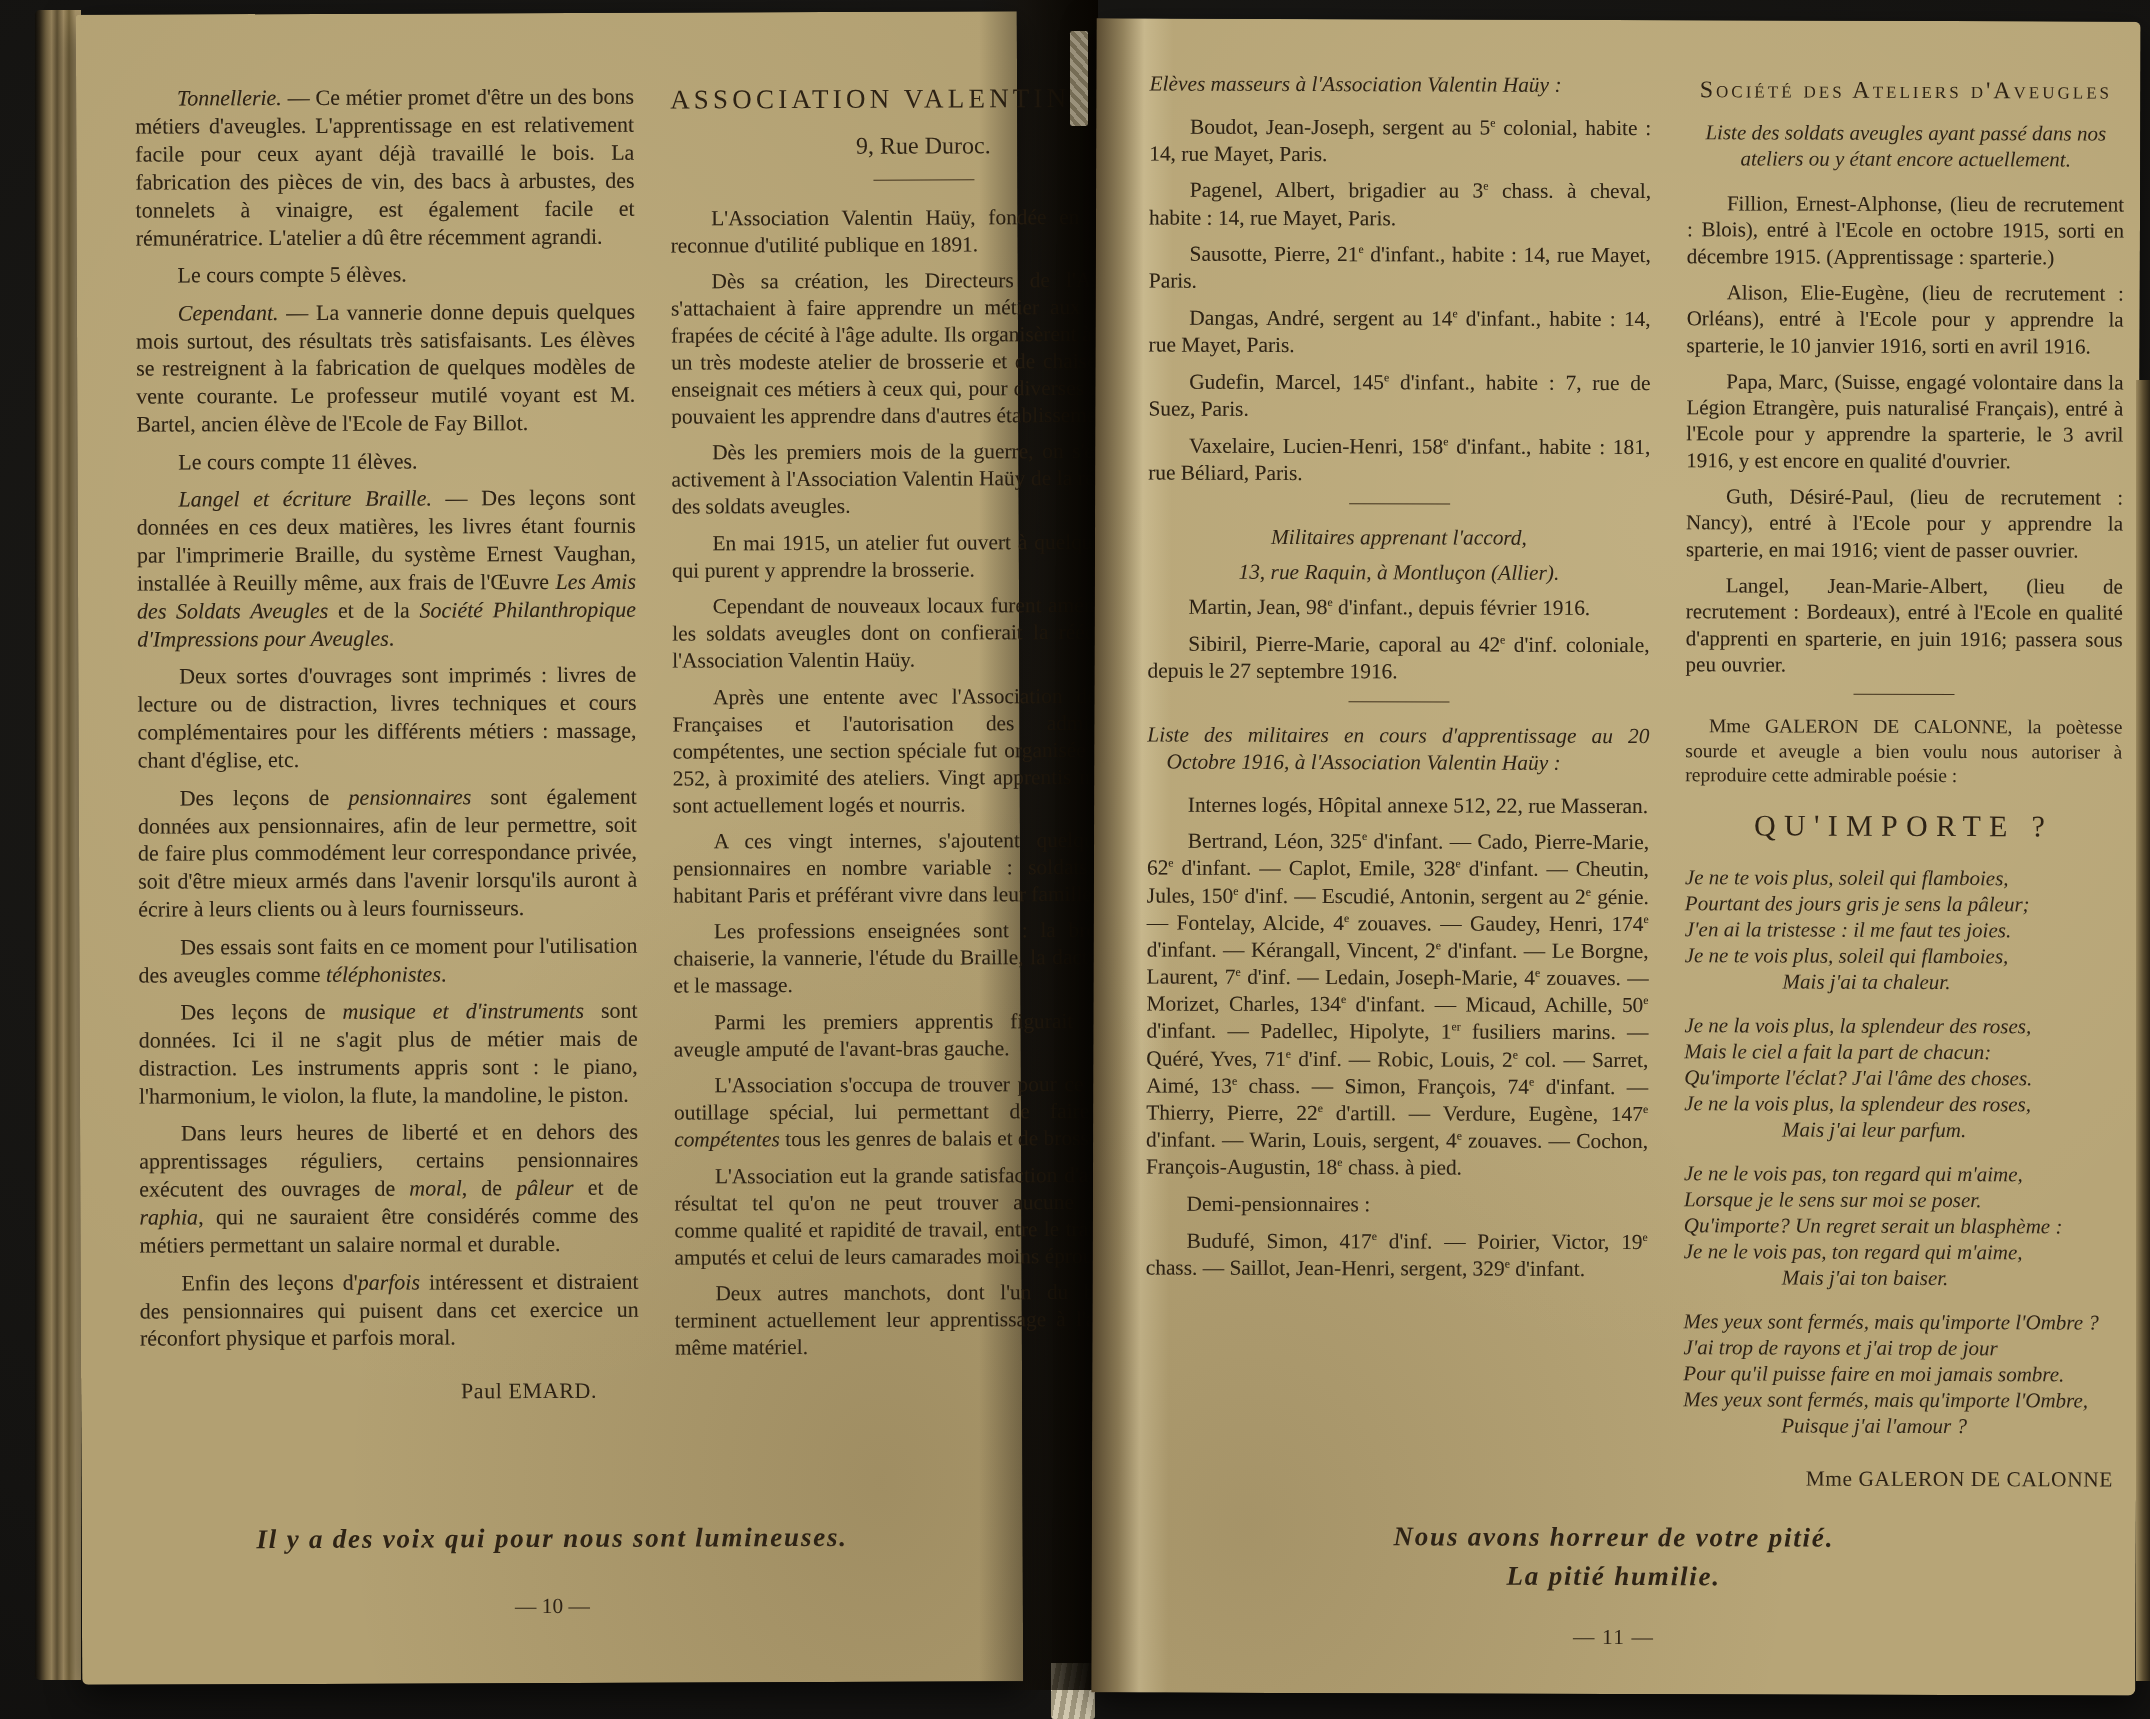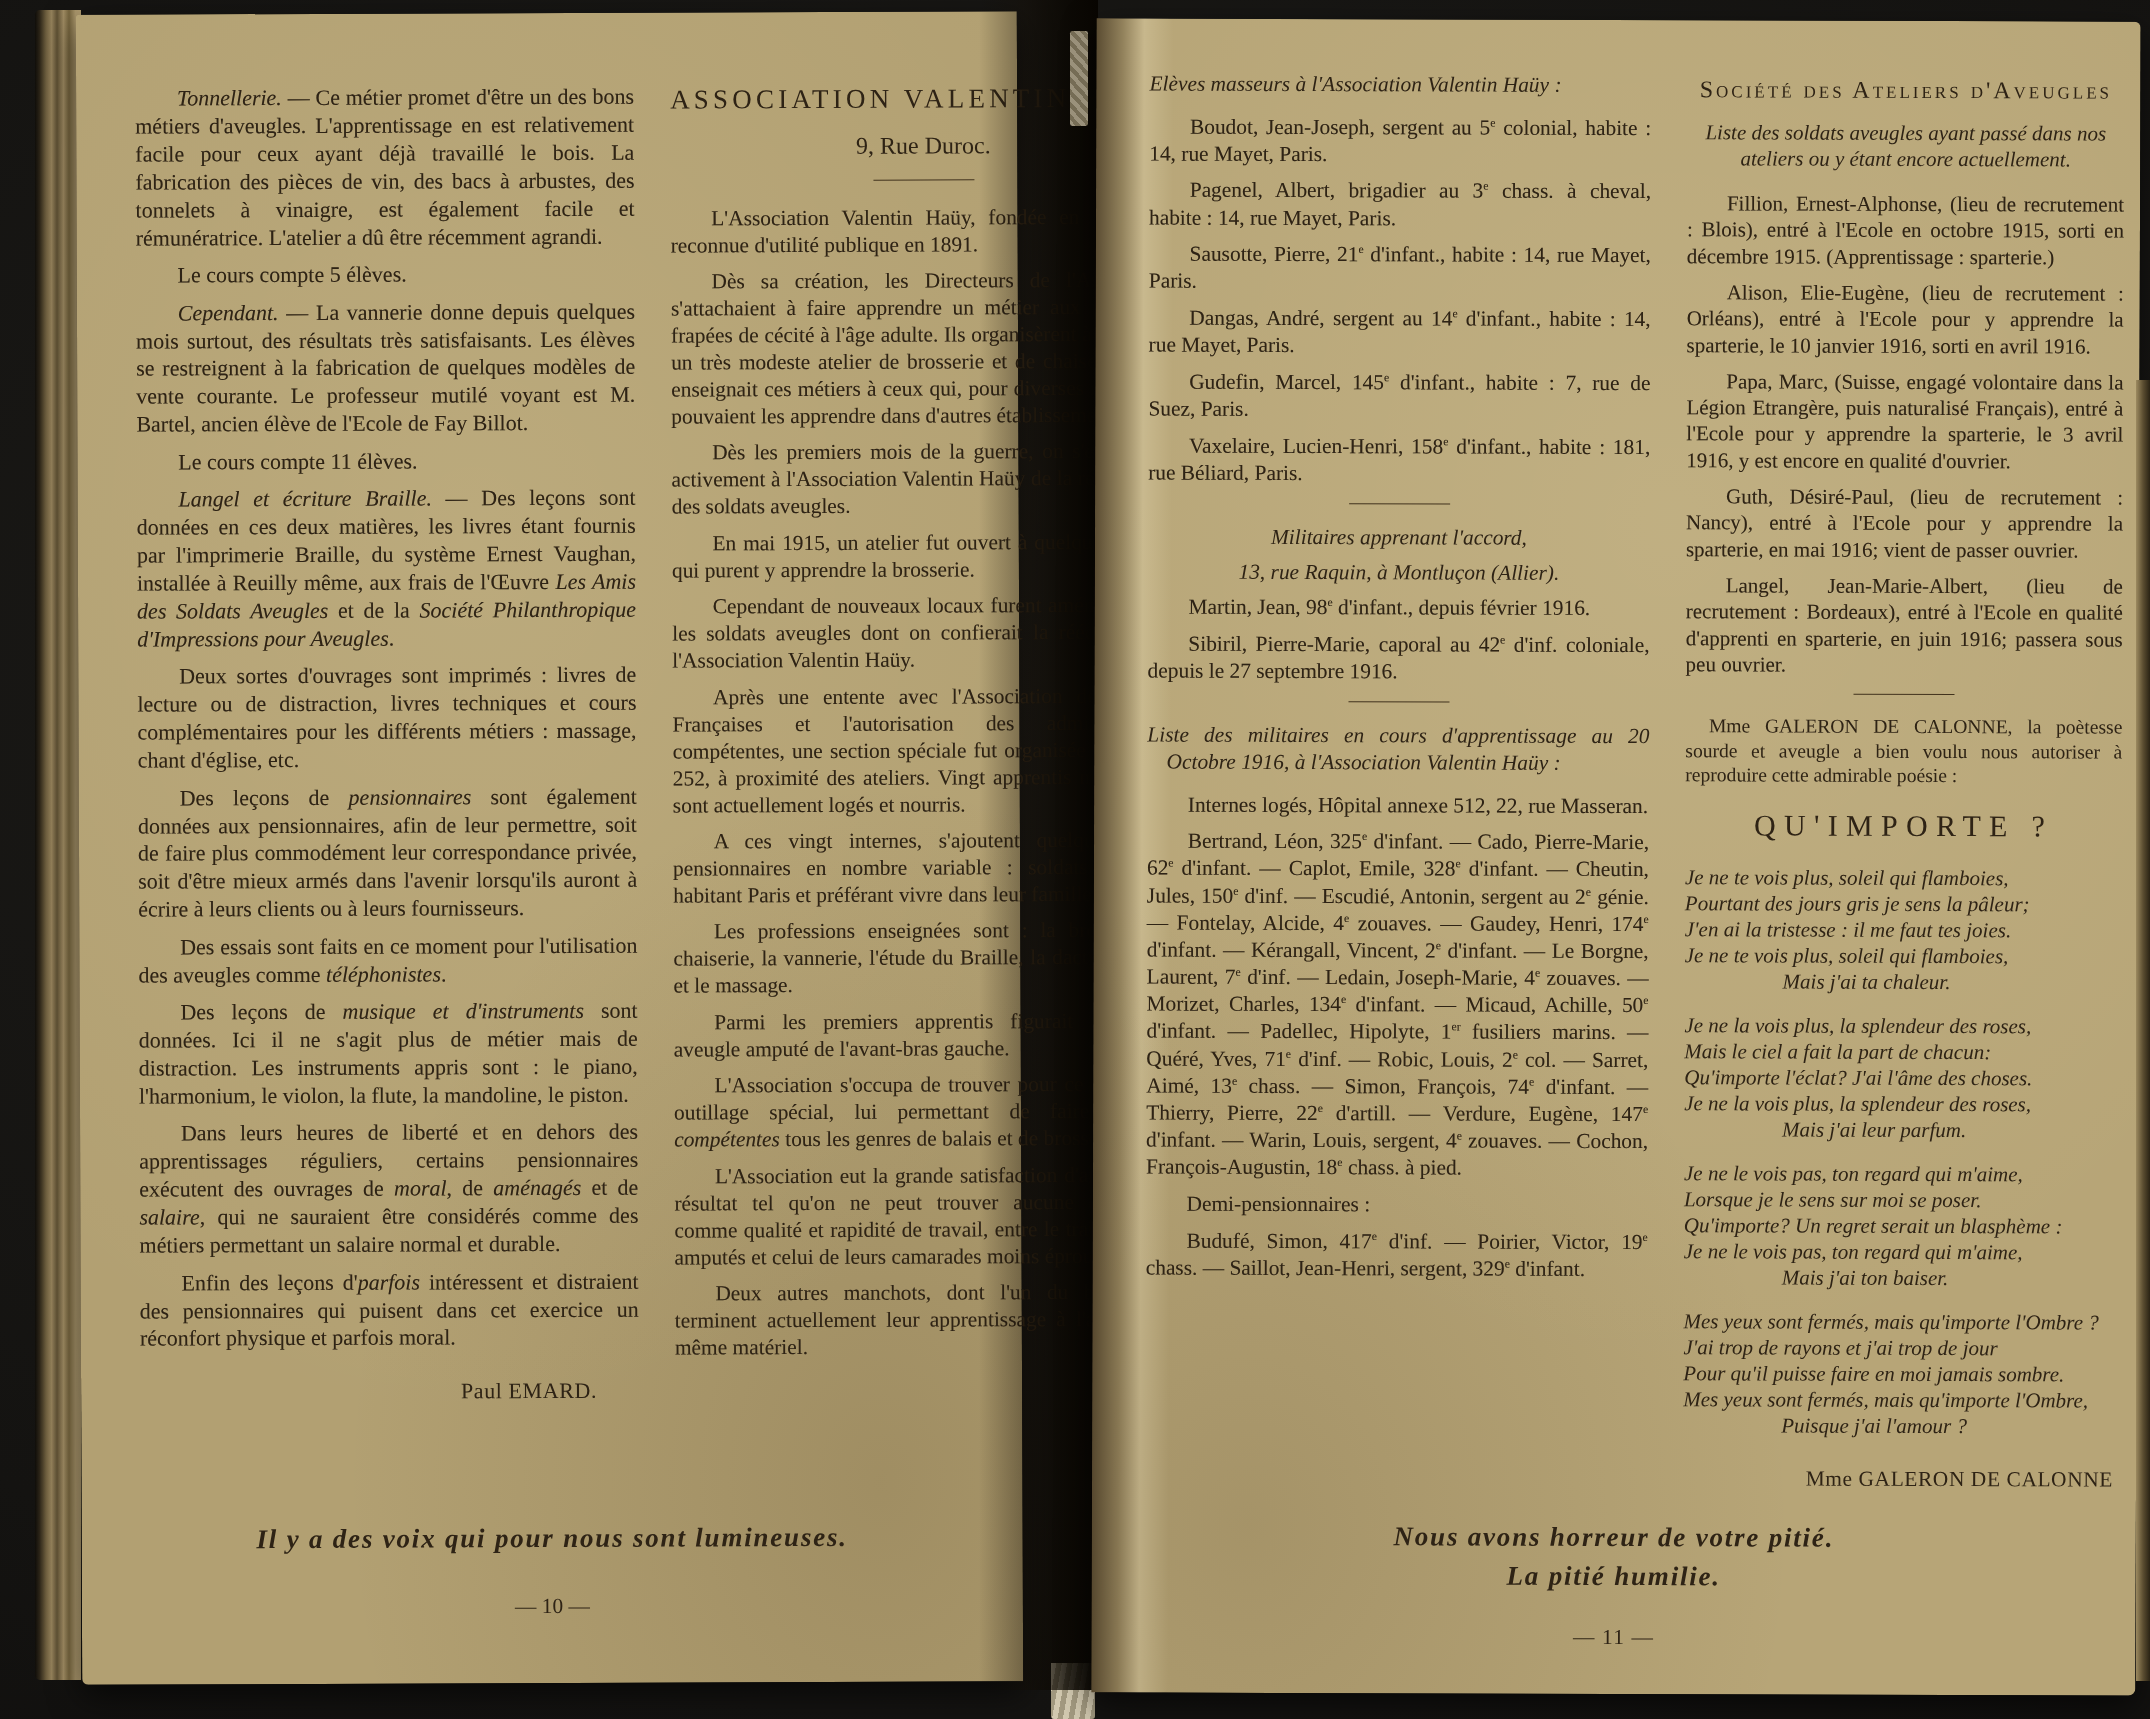--- a/index.html
+++ b/index.html
@@ -123,21 +123,21 @@
       <div class="col colL1">
         <p class="para"><em>Tonnellerie.</em> — Ce métier promet d'être un des bons métiers d'aveugles. L'apprentissage en est relativement facile pour ceux ayant déjà travaillé le bois. La fabrication des pièces de vin, des bacs à arbustes, des tonnelets à vinaigre, est également facile et rémunératrice. L'atelier a dû être récemment agrandi.</p>
         <p class="para">Le cours compte 5 élèves.</p>
         <p class="para"><em>Cependant.</em> — La vannerie donne depuis quelques mois surtout, des résultats très satisfaisants. Les élèves se restreignent à la fabrication de quelques modèles de vente courante. Le professeur mutilé voyant est M. Bartel, ancien élève de l'Ecole de Fay Billot.</p>
         <p class="para">Le cours compte 11 élèves.</p>
         <p class="para"><em>Langel et écriture Braille.</em> — Des leçons sont données en ces deux matières, les livres étant fournis par l'imprimerie Braille, du système Ernest Vaughan, installée à Reuilly même, aux frais de l'Œuvre <em>Les Amis des Soldats Aveugles</em> et de la <em>Société Philanthropique d'Impressions pour Aveugles</em>.</p>
         <p class="para">Deux sortes d'ouvrages sont imprimés : livres de lecture ou de distraction, livres techniques et cours complémentaires pour les différents métiers : massage, chant d'église, etc.</p>
         <p class="para">Des leçons de <em>pensionnaires</em> sont également données aux pensionnaires, afin de leur permettre, soit de faire plus commodément leur correspondance privée, soit d'être mieux armés dans l'avenir lorsqu'ils auront à écrire à leurs clients ou à leurs fournisseurs.</p>
         <p class="para">Des essais sont faits en ce moment pour l'utilisation des aveugles comme <em>téléphonistes</em>.</p>
         <p class="para">Des leçons de <em>musique et d'instruments</em> sont données. Ici il ne s'agit plus de métier mais de distraction. Les instruments appris sont : le piano, l'harmonium, le violon, la flute, la mandoline, le piston.</p>
-        <p class="para">Dans leurs heures de liberté et en dehors des apprentissages réguliers, certains pensionnaires exécutent des ouvrages de <em>moral</em>, de <em>aménagés</em> et de <em>salaire</em>, qui ne sauraient être considérés comme des métiers permettant un salaire normal et durable.</p>
+        <p class="para">Dans leurs heures de liberté et en dehors des apprentissages réguliers, certains pensionnaires exécutent des ouvrages de <em>moral</em>, de <em>pâleur</em> et de <em>raphia</em>, qui ne sauraient être considérés comme des métiers permettant un salaire normal et durable.</p>
         <p class="para">Enfin des leçons d'<em>parfois</em> intéressent et distraient des pensionnaires qui puisent dans cet exercice un réconfort physique et parfois moral.</p>
         <p class="signature">Paul EMARD.</p>
       </div>
       <div class="col colL2">
         <h1 class="assoc-title">ASSOCIATION VALENTIN HAÜY</h1>
         <div class="assoc-address">9, Rue Duroc.</div>
         <hr class="rule">
         <p class="para">L'Association Valentin Haüy, fondée en 1889, fut reconnue d'utilité publique en 1891.</p>
         <p class="para">Dès sa création, les Directeurs de l'Association s'attachaient à faire apprendre un métier aux personnes frapées de cécité à l'âge adulte. Ils organisèrent à son siège un très modeste atelier de brosserie et de chaiserie où on enseignait ces métiers à ceux qui, pour diverses raisons ne pouvaient les apprendre dans d'autres établissements.</p>
         <p class="para">Dès les premiers mois de la guerre, on s'est occupé activement à l'Association Valentin Haüy de la rééducation des soldats aveugles.</p>

